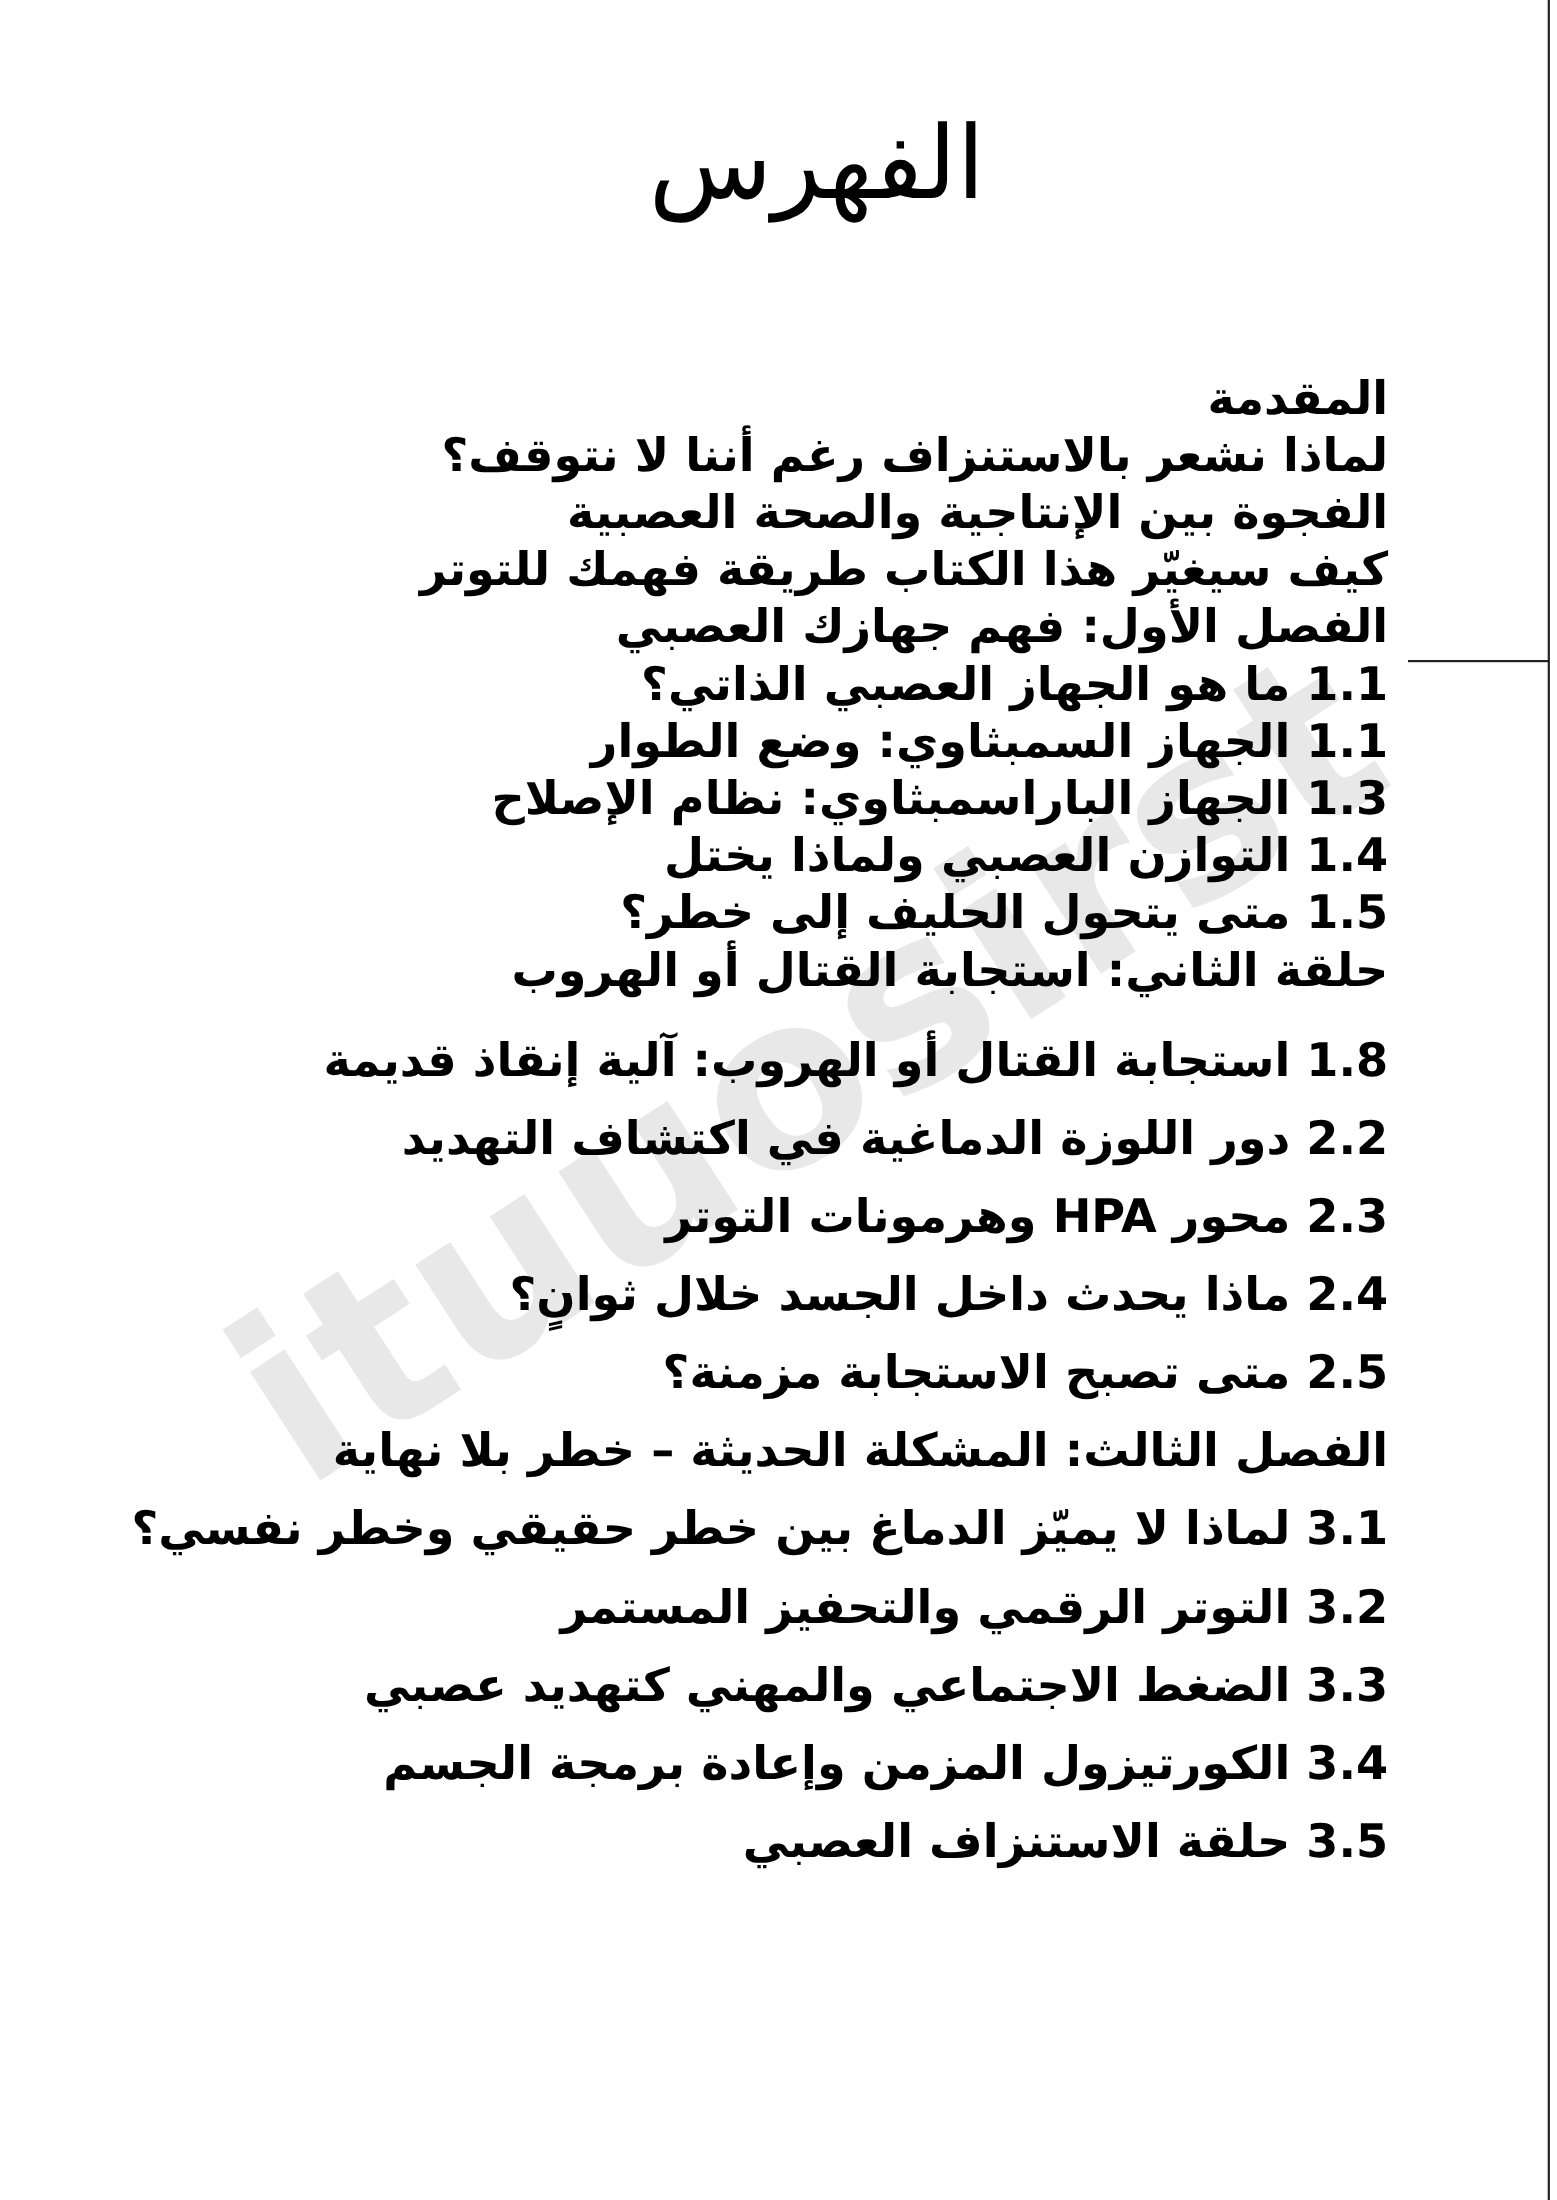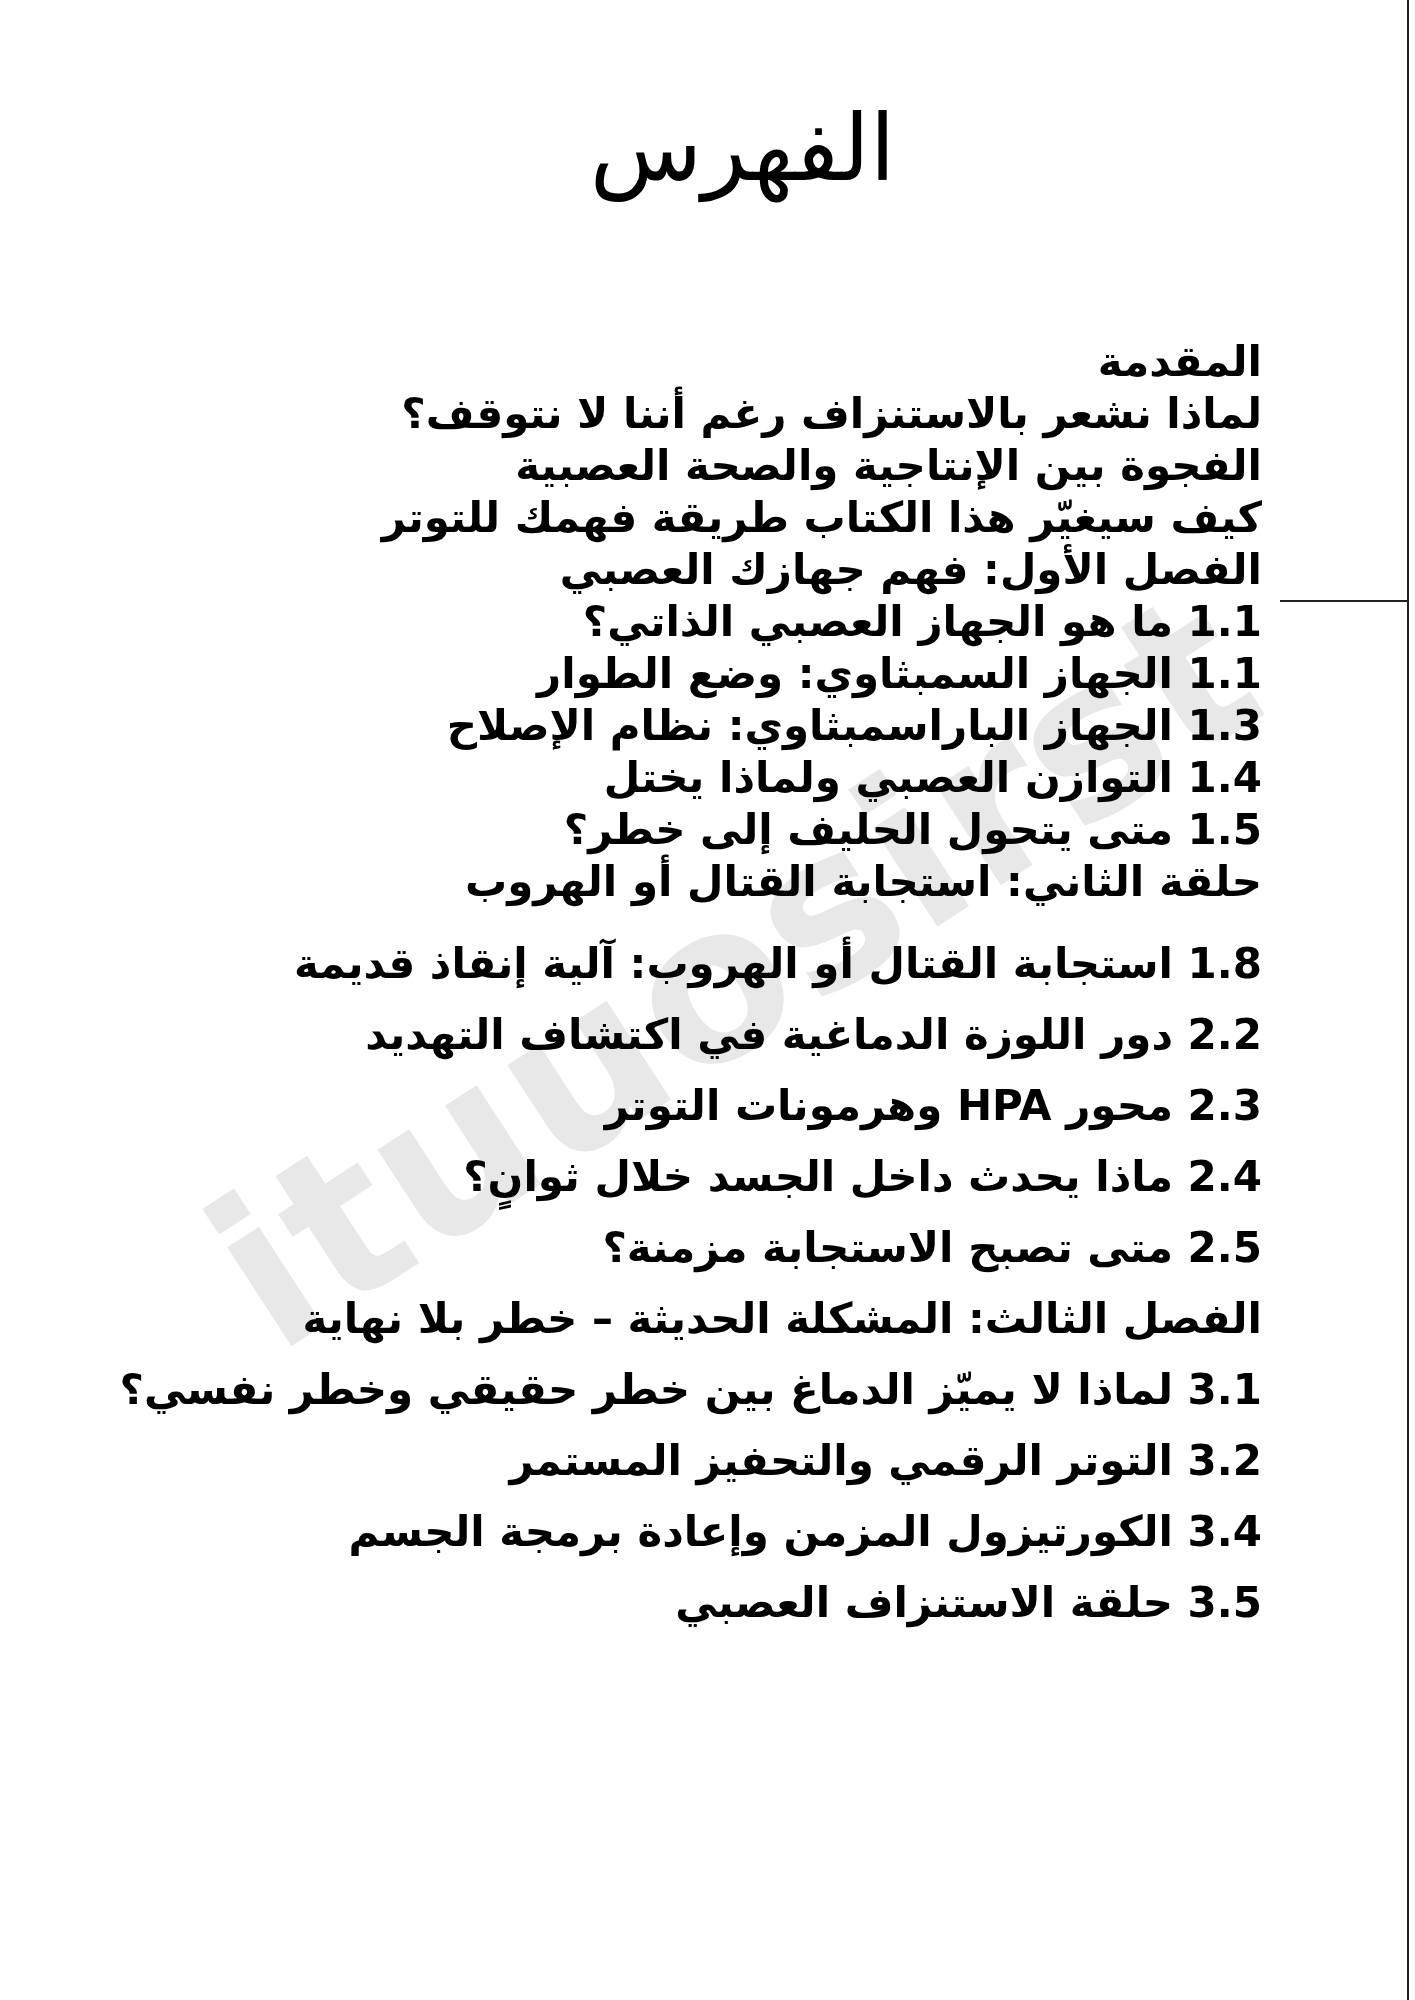--- a/index.html
+++ b/index.html
@@ -112,20 +112,21 @@
       <div class="toc-line">1.5 متى يتحول الحليف إلى خطر؟</div>
       <div class="toc-line">حلقة الثاني: استجابة القتال أو الهروب</div>
       <div class="toc-line">1.8 استجابة القتال أو الهروب: آلية إنقاذ قديمة</div>
       <div class="toc-line">2.2 دور اللوزة الدماغية في اكتشاف التهديد</div>
       <div class="toc-line">2.3 محور HPA وهرمونات التوتر</div>
       <div class="toc-line">2.4 ماذا يحدث داخل الجسد خلال ثوانٍ؟</div>
       <div class="toc-line">2.5 متى تصبح الاستجابة مزمنة؟</div>
       <div class="toc-line">الفصل الثالث: المشكلة الحديثة – خطر بلا نهاية</div>
       <div class="toc-line">3.1 لماذا لا يميّز الدماغ بين خطر حقيقي وخطر نفسي؟</div>
       <div class="toc-line">3.2 التوتر الرقمي والتحفيز المستمر</div>
+      <div class="toc-line">3.3 الضغط الاجتماعي والمهني كتهديد عصبي</div>
       <div class="toc-line">3.4 الكورتيزول المزمن وإعادة برمجة الجسم</div>
       <div class="toc-line">3.5 حلقة الاستنزاف العصبي</div>
     </div>
 
   <div class="edge-v"></div>
   <div class="edge-h"></div>
 
 </div>
 
 </body></html>

